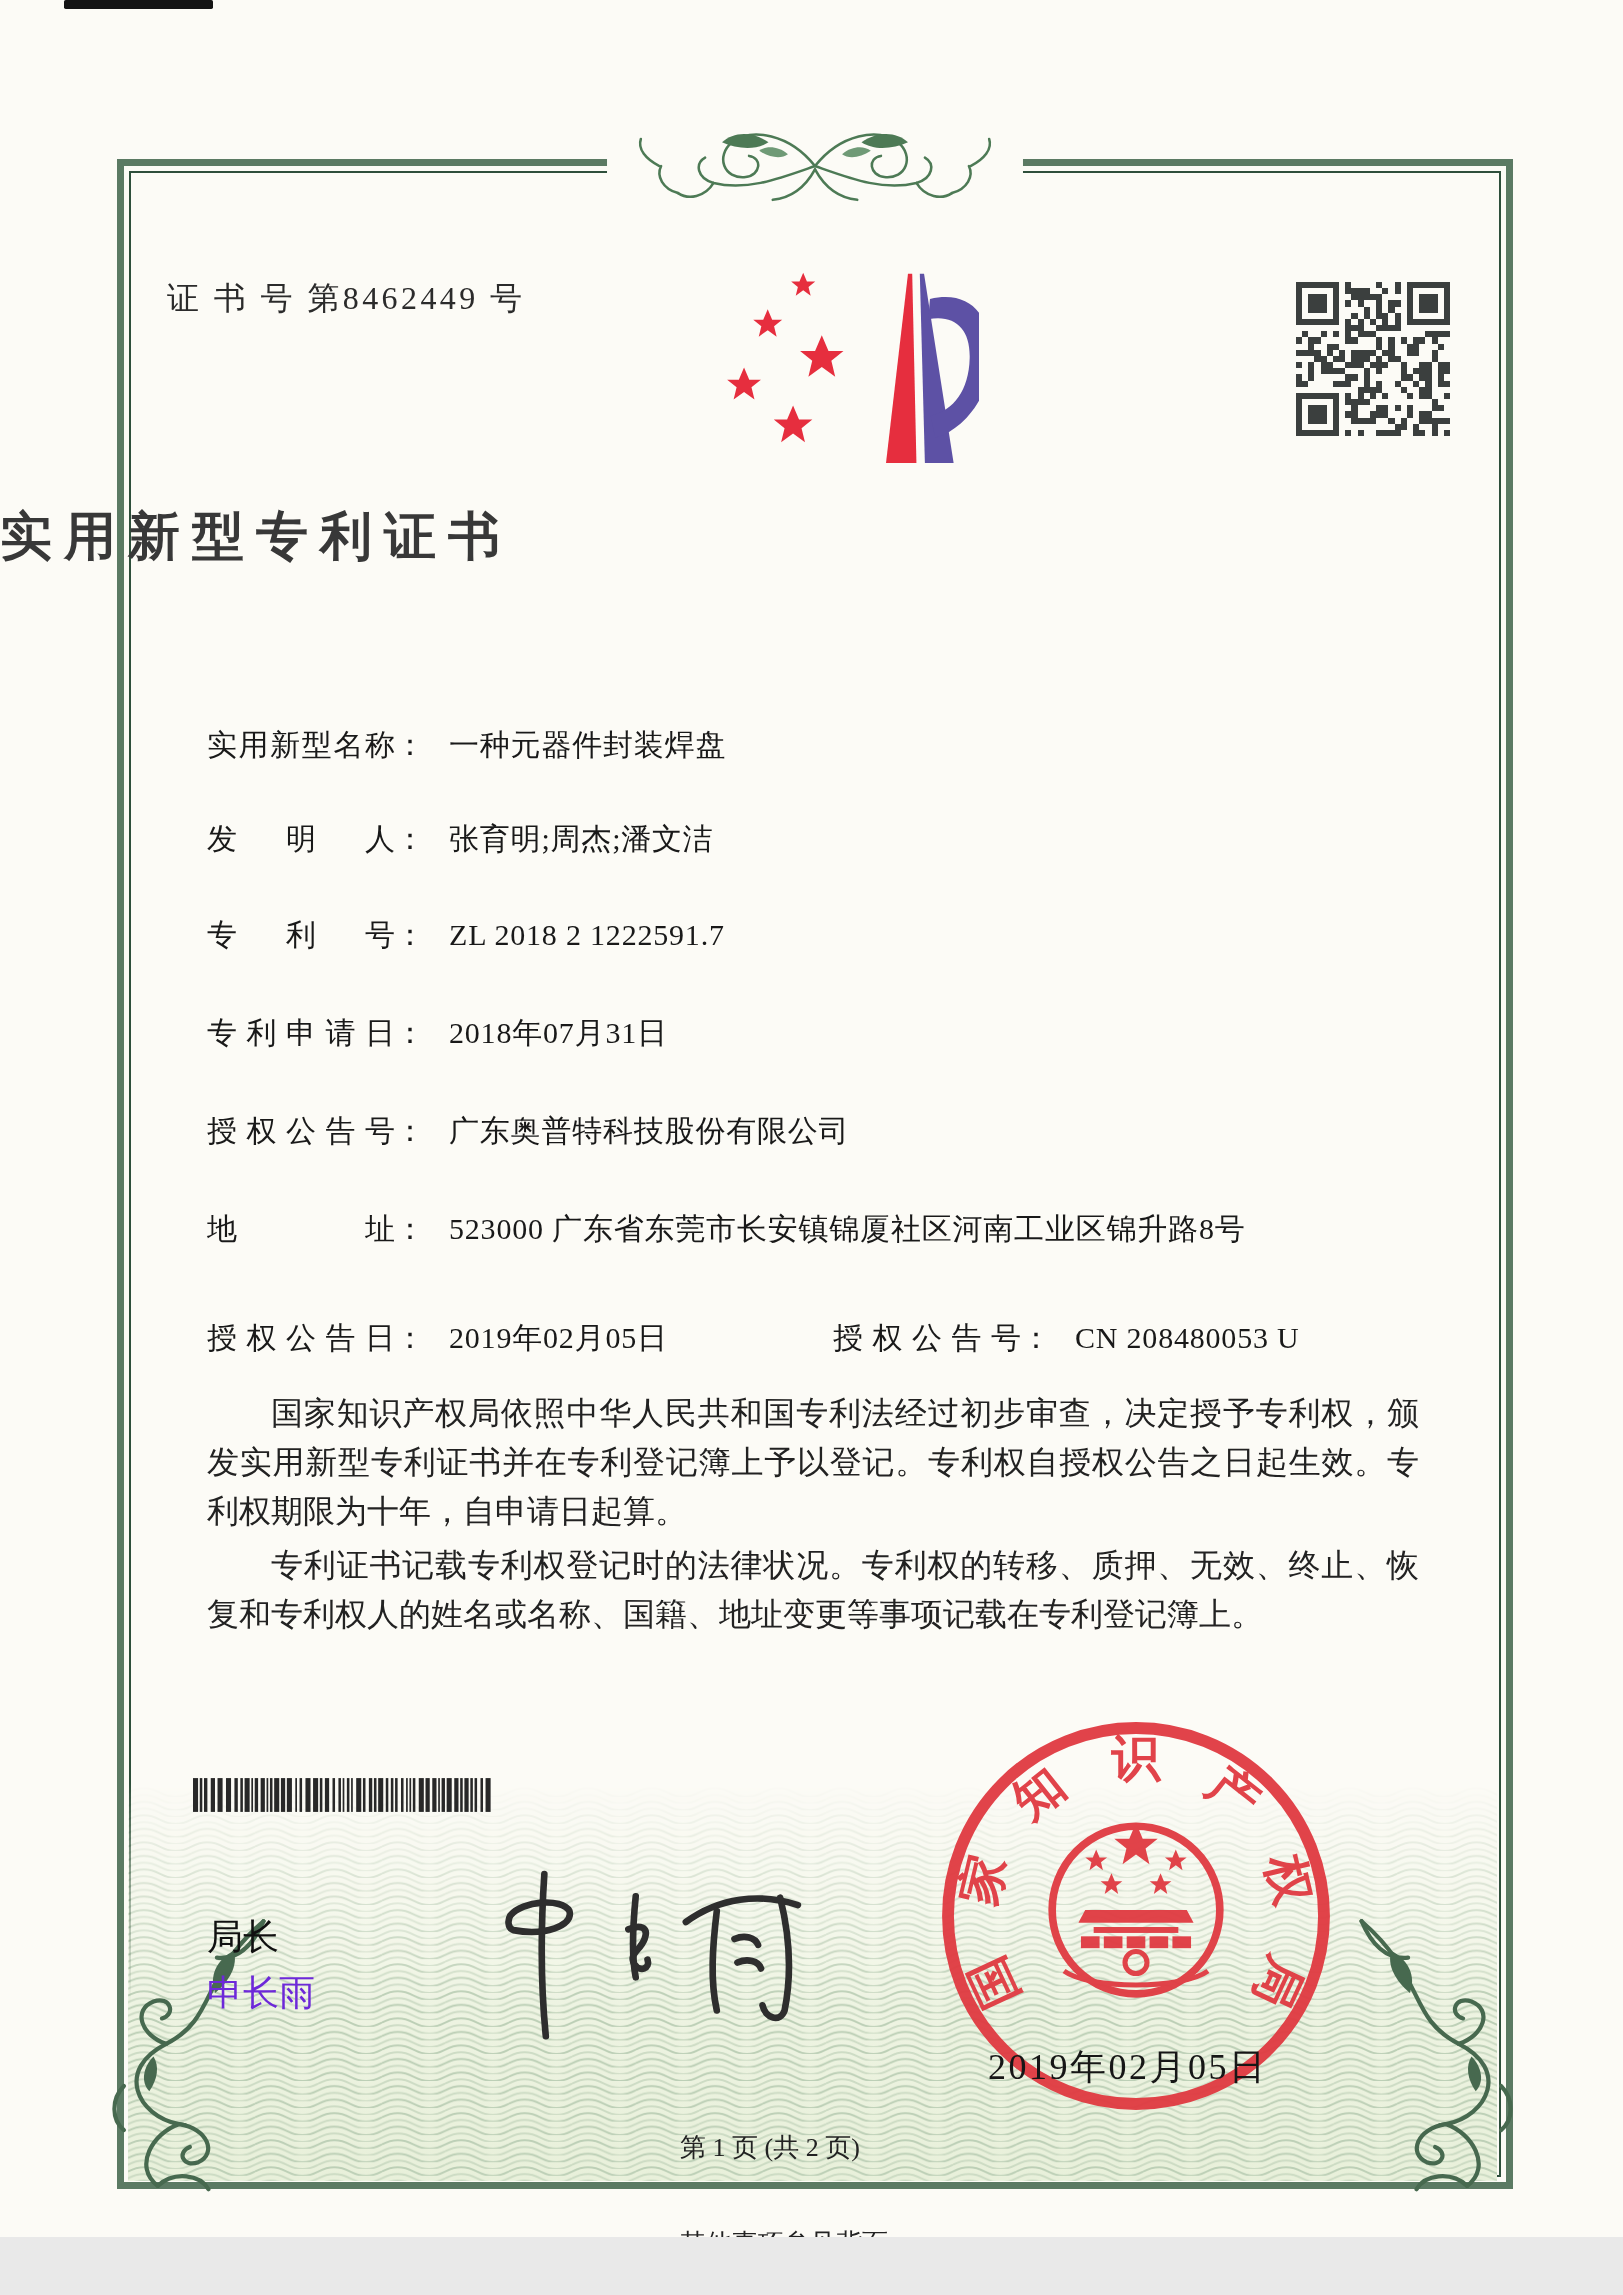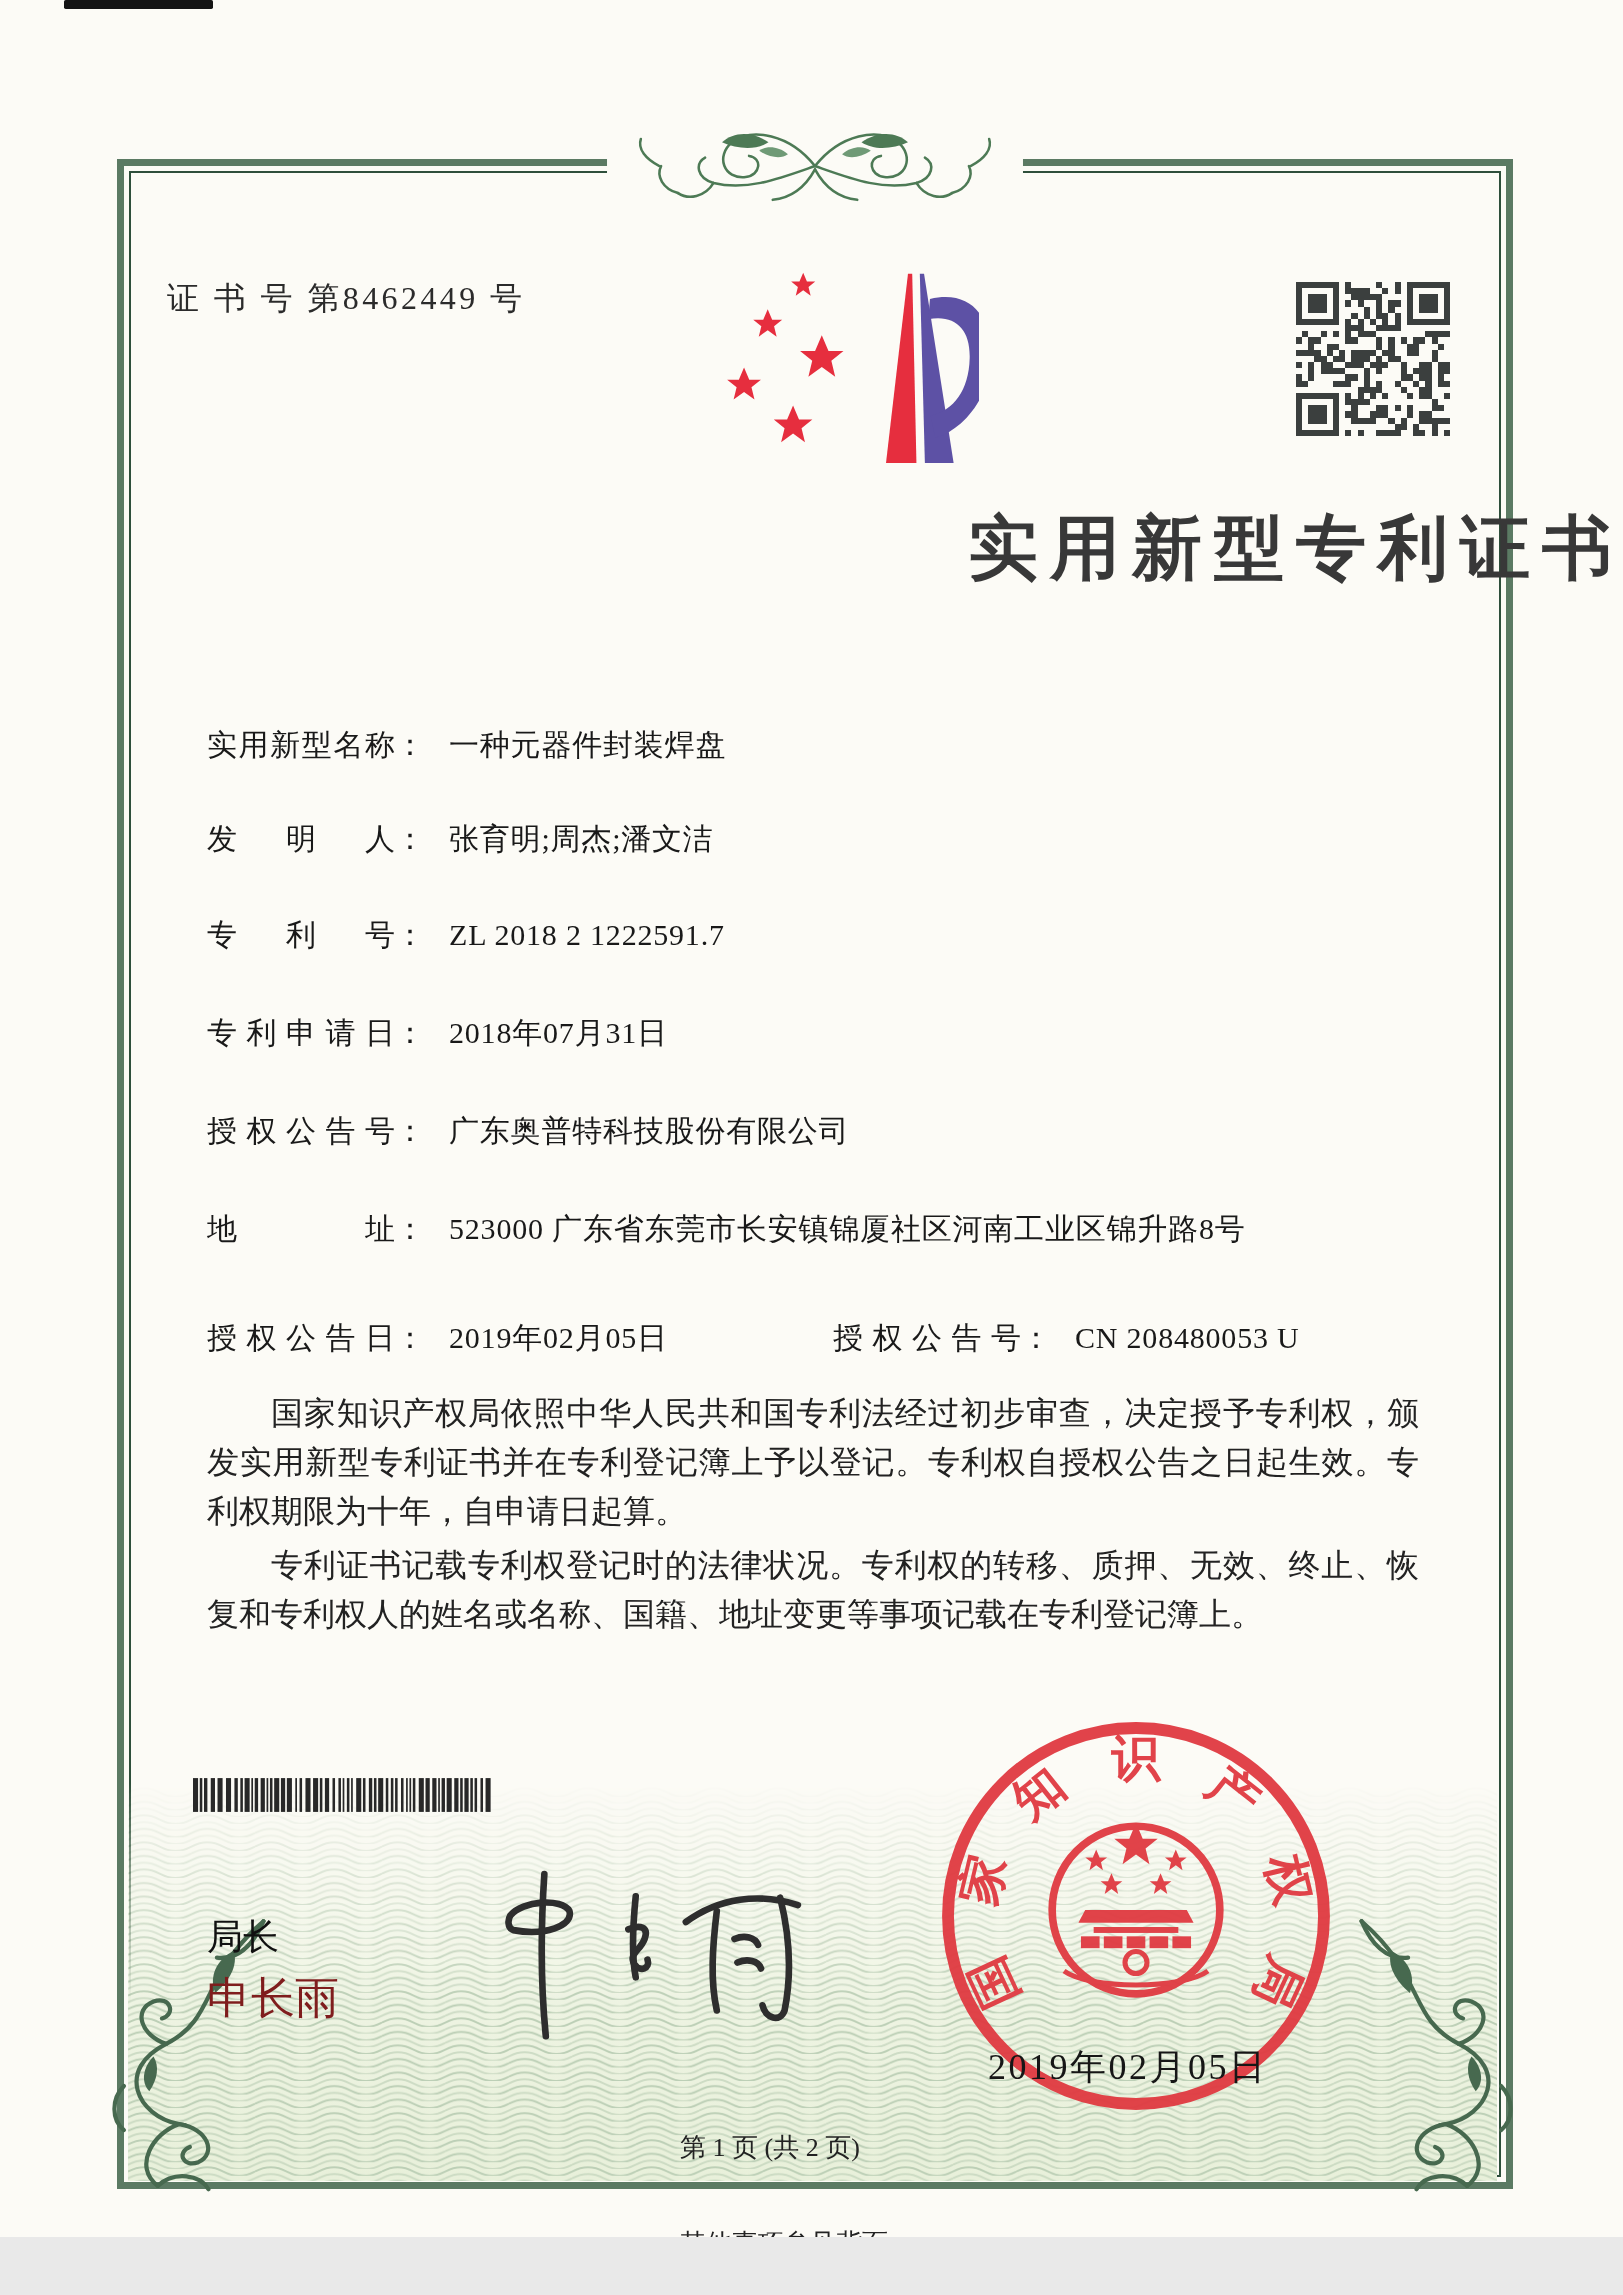--- a/index.html
+++ b/index.html
@@ -11,35 +11,35 @@
   .frame{position:absolute;left:117px;top:159px;width:1396px;height:2030px;
          border:7.6px solid #5b7a63;box-sizing:border-box;}
   .frame-inner{position:absolute;left:5px;top:5px;right:5px;bottom:5px;border:2.5px solid #2e4f3b;}
   
   .waves{position:absolute;left:128px;top:1783px;width:1369px;height:398px;
          -webkit-mask-image:linear-gradient(to bottom,rgba(0,0,0,0) 0,rgba(0,0,0,.5) 93px,#000 220px);
          mask-image:linear-gradient(to bottom,rgba(0,0,0,0) 0,rgba(0,0,0,.5) 93px,#000 220px);}
   .certnum{position:absolute;left:167px;top:277px;font-size:32px;letter-spacing:3.4px;color:#2b2b2b;}
   .logo{position:absolute;left:695px;top:250px;width:284px;height:240px;}
   .qr{position:absolute;left:1296px;top:282px;width:154px;height:154px;}
-  .title{position:absolute;left:0;top:502px;width:1624px;text-align:right;
-         font-size:70px;font-weight:700;letter-spacing:12px;color:#383838;}
+  .title{position:absolute;left:0;top:502px;width:1624px;text-align:left;
+         font-size:52px;font-weight:700;letter-spacing:12px;color:#383838;}
   .field-row{position:absolute;left:207px;width:1226px;font-size:30px;line-height:47px;color:#191919;}
   .flabel{display:inline-block;width:188px;text-align:justify;text-align-last:justify;
           -moz-text-align-last:justify;vertical-align:top;}
   .fcolon{vertical-align:top;}
   .fvalue{display:inline-block;margin-left:24px;letter-spacing:0.8px;vertical-align:top;max-width:973px;}
   .fvalue.wrapval{width:805px;}
   .fgroup2{position:absolute;left:626px;top:0;white-space:nowrap;}
   .bodytext{position:absolute;left:207px;top:1389px;width:1220px;font-size:32px;line-height:49px;
             text-align:justify;color:#222;}
   .bodytext p{margin:0 8px 5px 0;text-indent:2em;}
   .barcode{position:absolute;left:193px;top:1778px;width:301px;height:34px;}
   .signer-role{position:absolute;left:207px;top:1913px;font-size:36px;font-family:"Liberation Sans","DejaVu Sans",sans-serif;color:#101010;}
-  .signer-name{position:absolute;left:207px;top:1969px;font-size:44px;font-family:"Liberation Sans","DejaVu Sans",sans-serif;color:#7f1d1d;}
+  .signer-name{position:absolute;left:207px;top:1969px;font-size:36px;font-family:"Liberation Sans","DejaVu Sans",sans-serif;color:#6d28d9;}
   .signature{position:absolute;left:463px;top:1852px;width:372px;height:199px;}
   .seal{position:absolute;left:937px;top:1717px;width:398px;height:398px;opacity:.95;}
   .seal-date{position:absolute;left:988px;top:2043px;font-size:36px;letter-spacing:2.5px;color:#161616;}
   .page-indicator{position:absolute;left:34px;top:2130px;width:1472px;text-align:center;font-size:26px;color:#222;}
   .back-note{position:absolute;left:48px;top:2226px;width:1472px;text-align:center;font-size:26px;color:#222;}
   .top-ornament{position:absolute;left:578px;top:117px;width:474px;height:93px;}
   .corner-left{position:absolute;left:73px;top:1917px;width:205px;height:279px;}
   .corner-right{position:absolute;left:1347px;top:1917px;width:205px;height:279px;transform:scaleX(-1);}
   svg{display:block;}
 </style>

